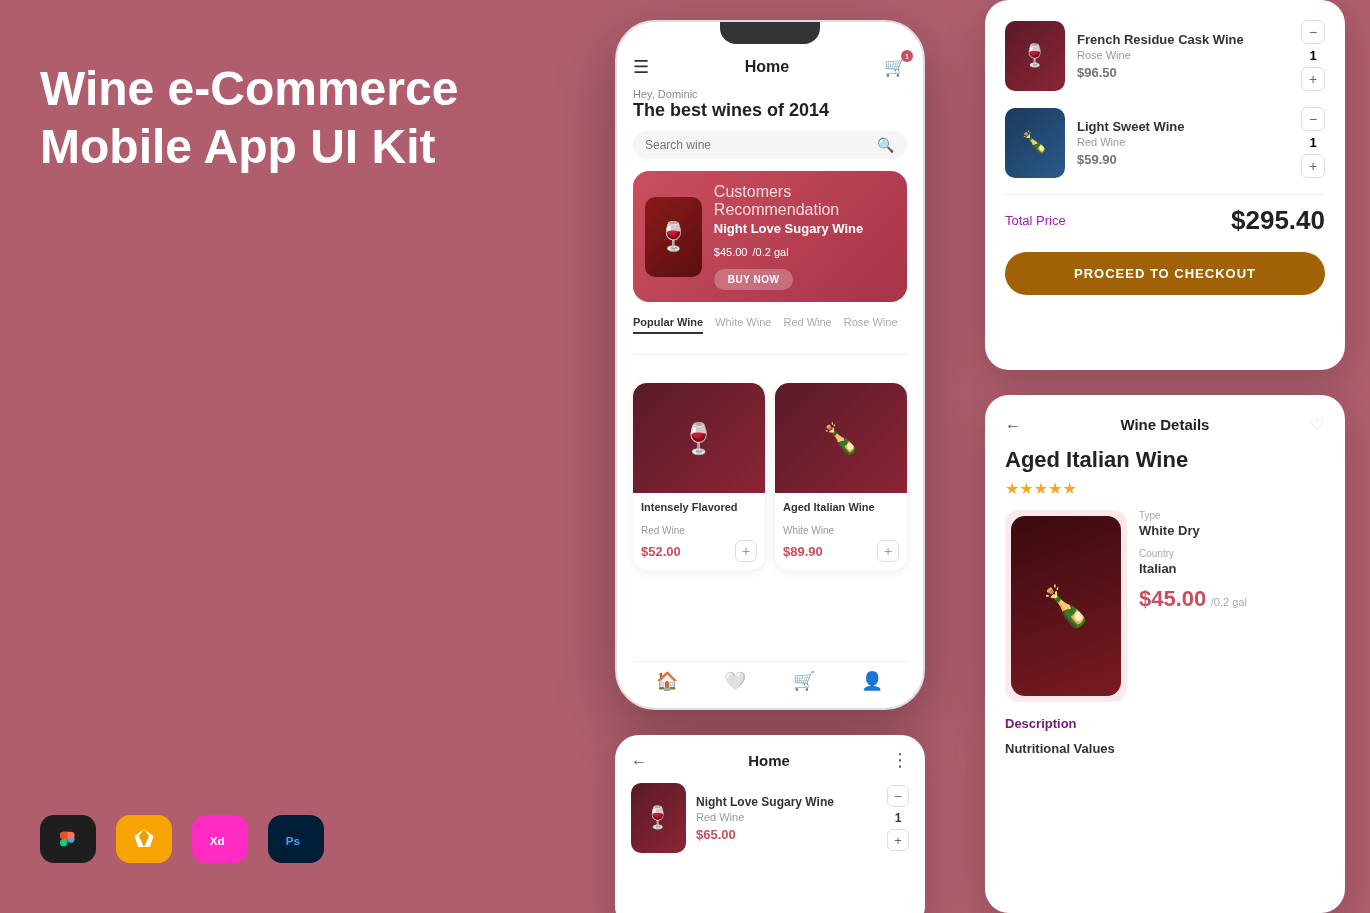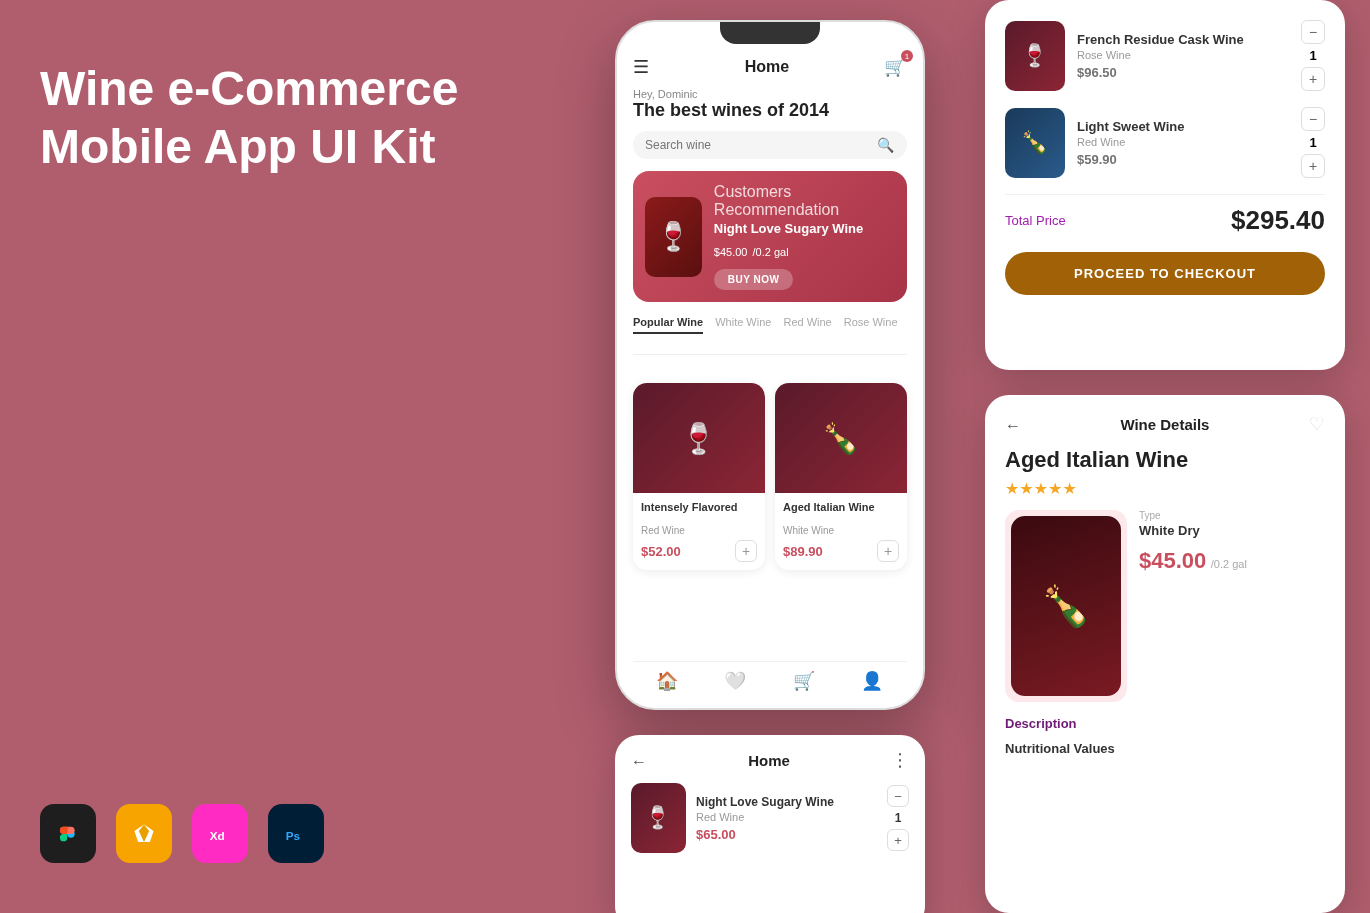--- a/index.html
+++ b/index.html
@@ -28,21 +28,21 @@
     .tool-icons {
       position: absolute;
       left: 40px;
       bottom: 50px;
       display: flex;
       gap: 20px;
       align-items: center;
     }
     .tool-icon {
       width: 56px;
-      height: 59px;
+      height: 48px;
       border-radius: 14px;
       display: flex;
       align-items: center;
       justify-content: center;
       font-size: 22px;
       font-weight: bold;
     }
     .tool-figma { background: #1e1e1e; }
     .tool-sketch { background: #f7a300; }
     .tool-xd { background: #ff2bc2; }
@@ -636,20 +636,24 @@
 
   <div class="detail-body">
     <div class="detail-img-wrapper">
       <div class="detail-img">🍾</div>
     </div>
     <div class="detail-specs">
       <div class="spec-group">
         <div class="spec-label">Type</div>
         <div class="spec-value">White Dry</div>
       </div>
+      <div class="spec-group">
+        <div class="spec-label">Country</div>
+        <div class="spec-value">Italian</div>
+      </div>
       <div class="detail-price">
         <span class="detail-price-amount">$45.00</span>
         <span class="detail-price-unit">/0.2 gal</span>
       </div>
     </div>
   </div>
 
   <div class="detail-description">
     <div class="desc-title">Description</div>
   </div>

